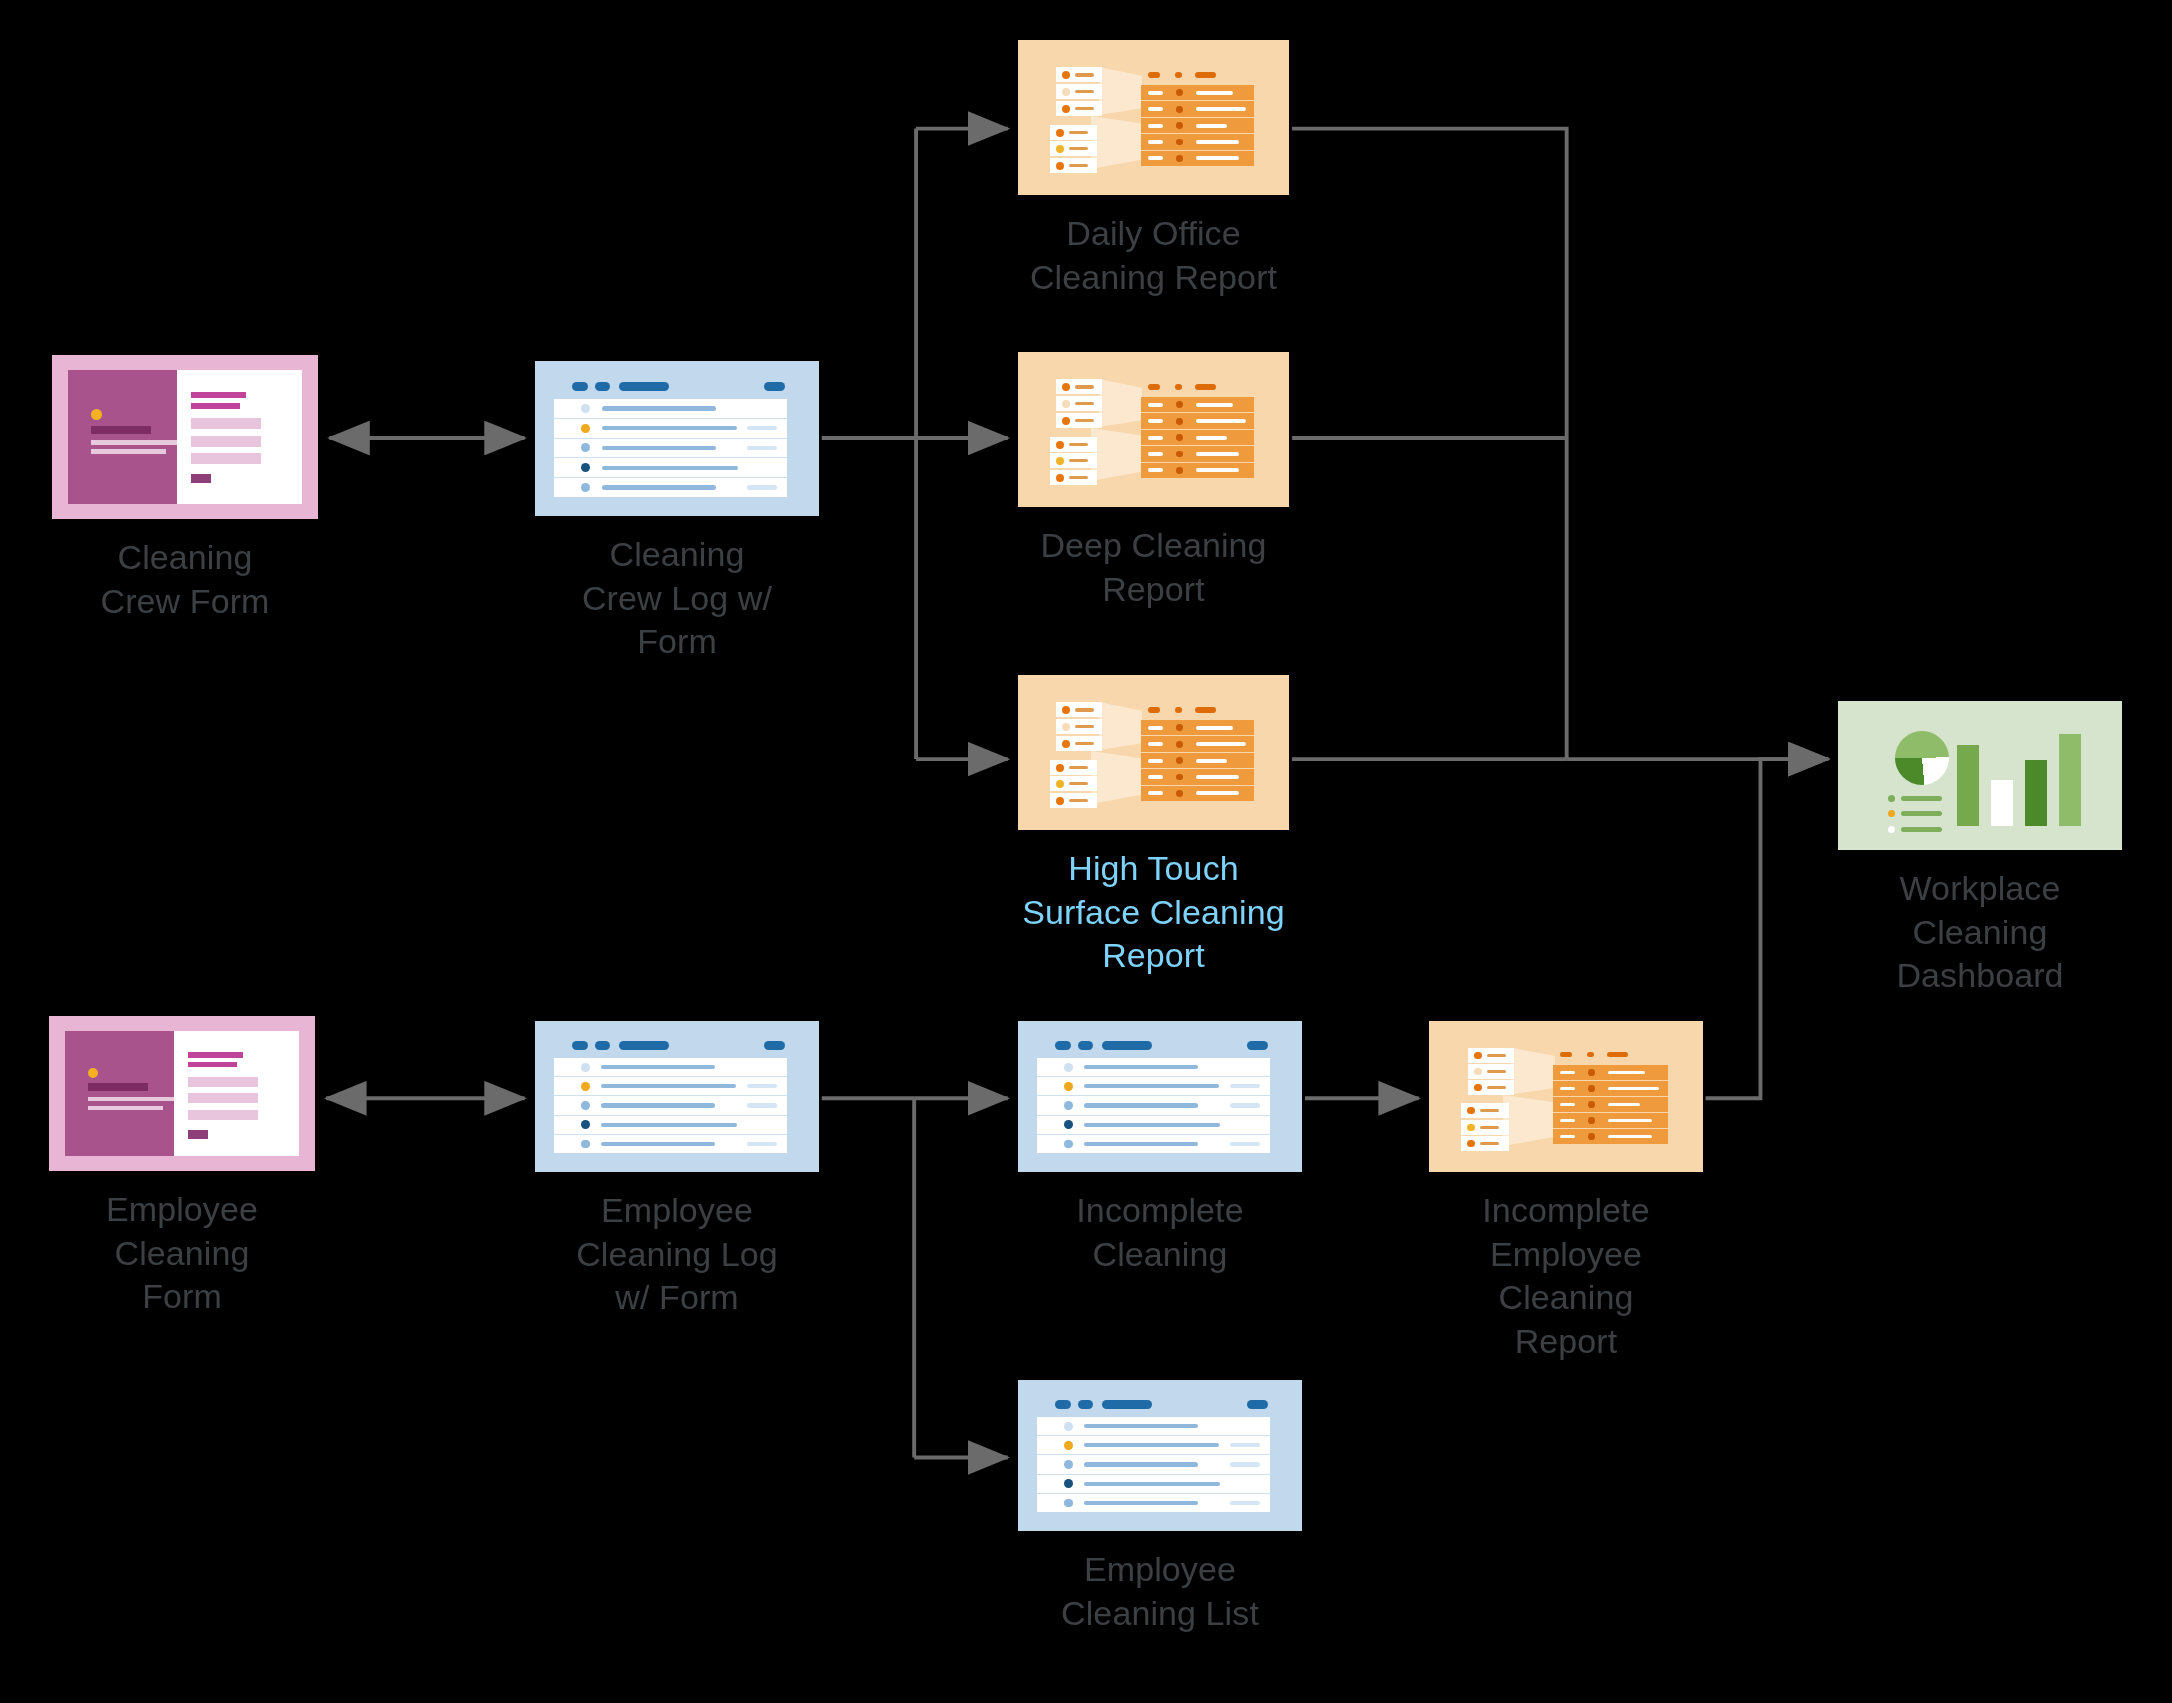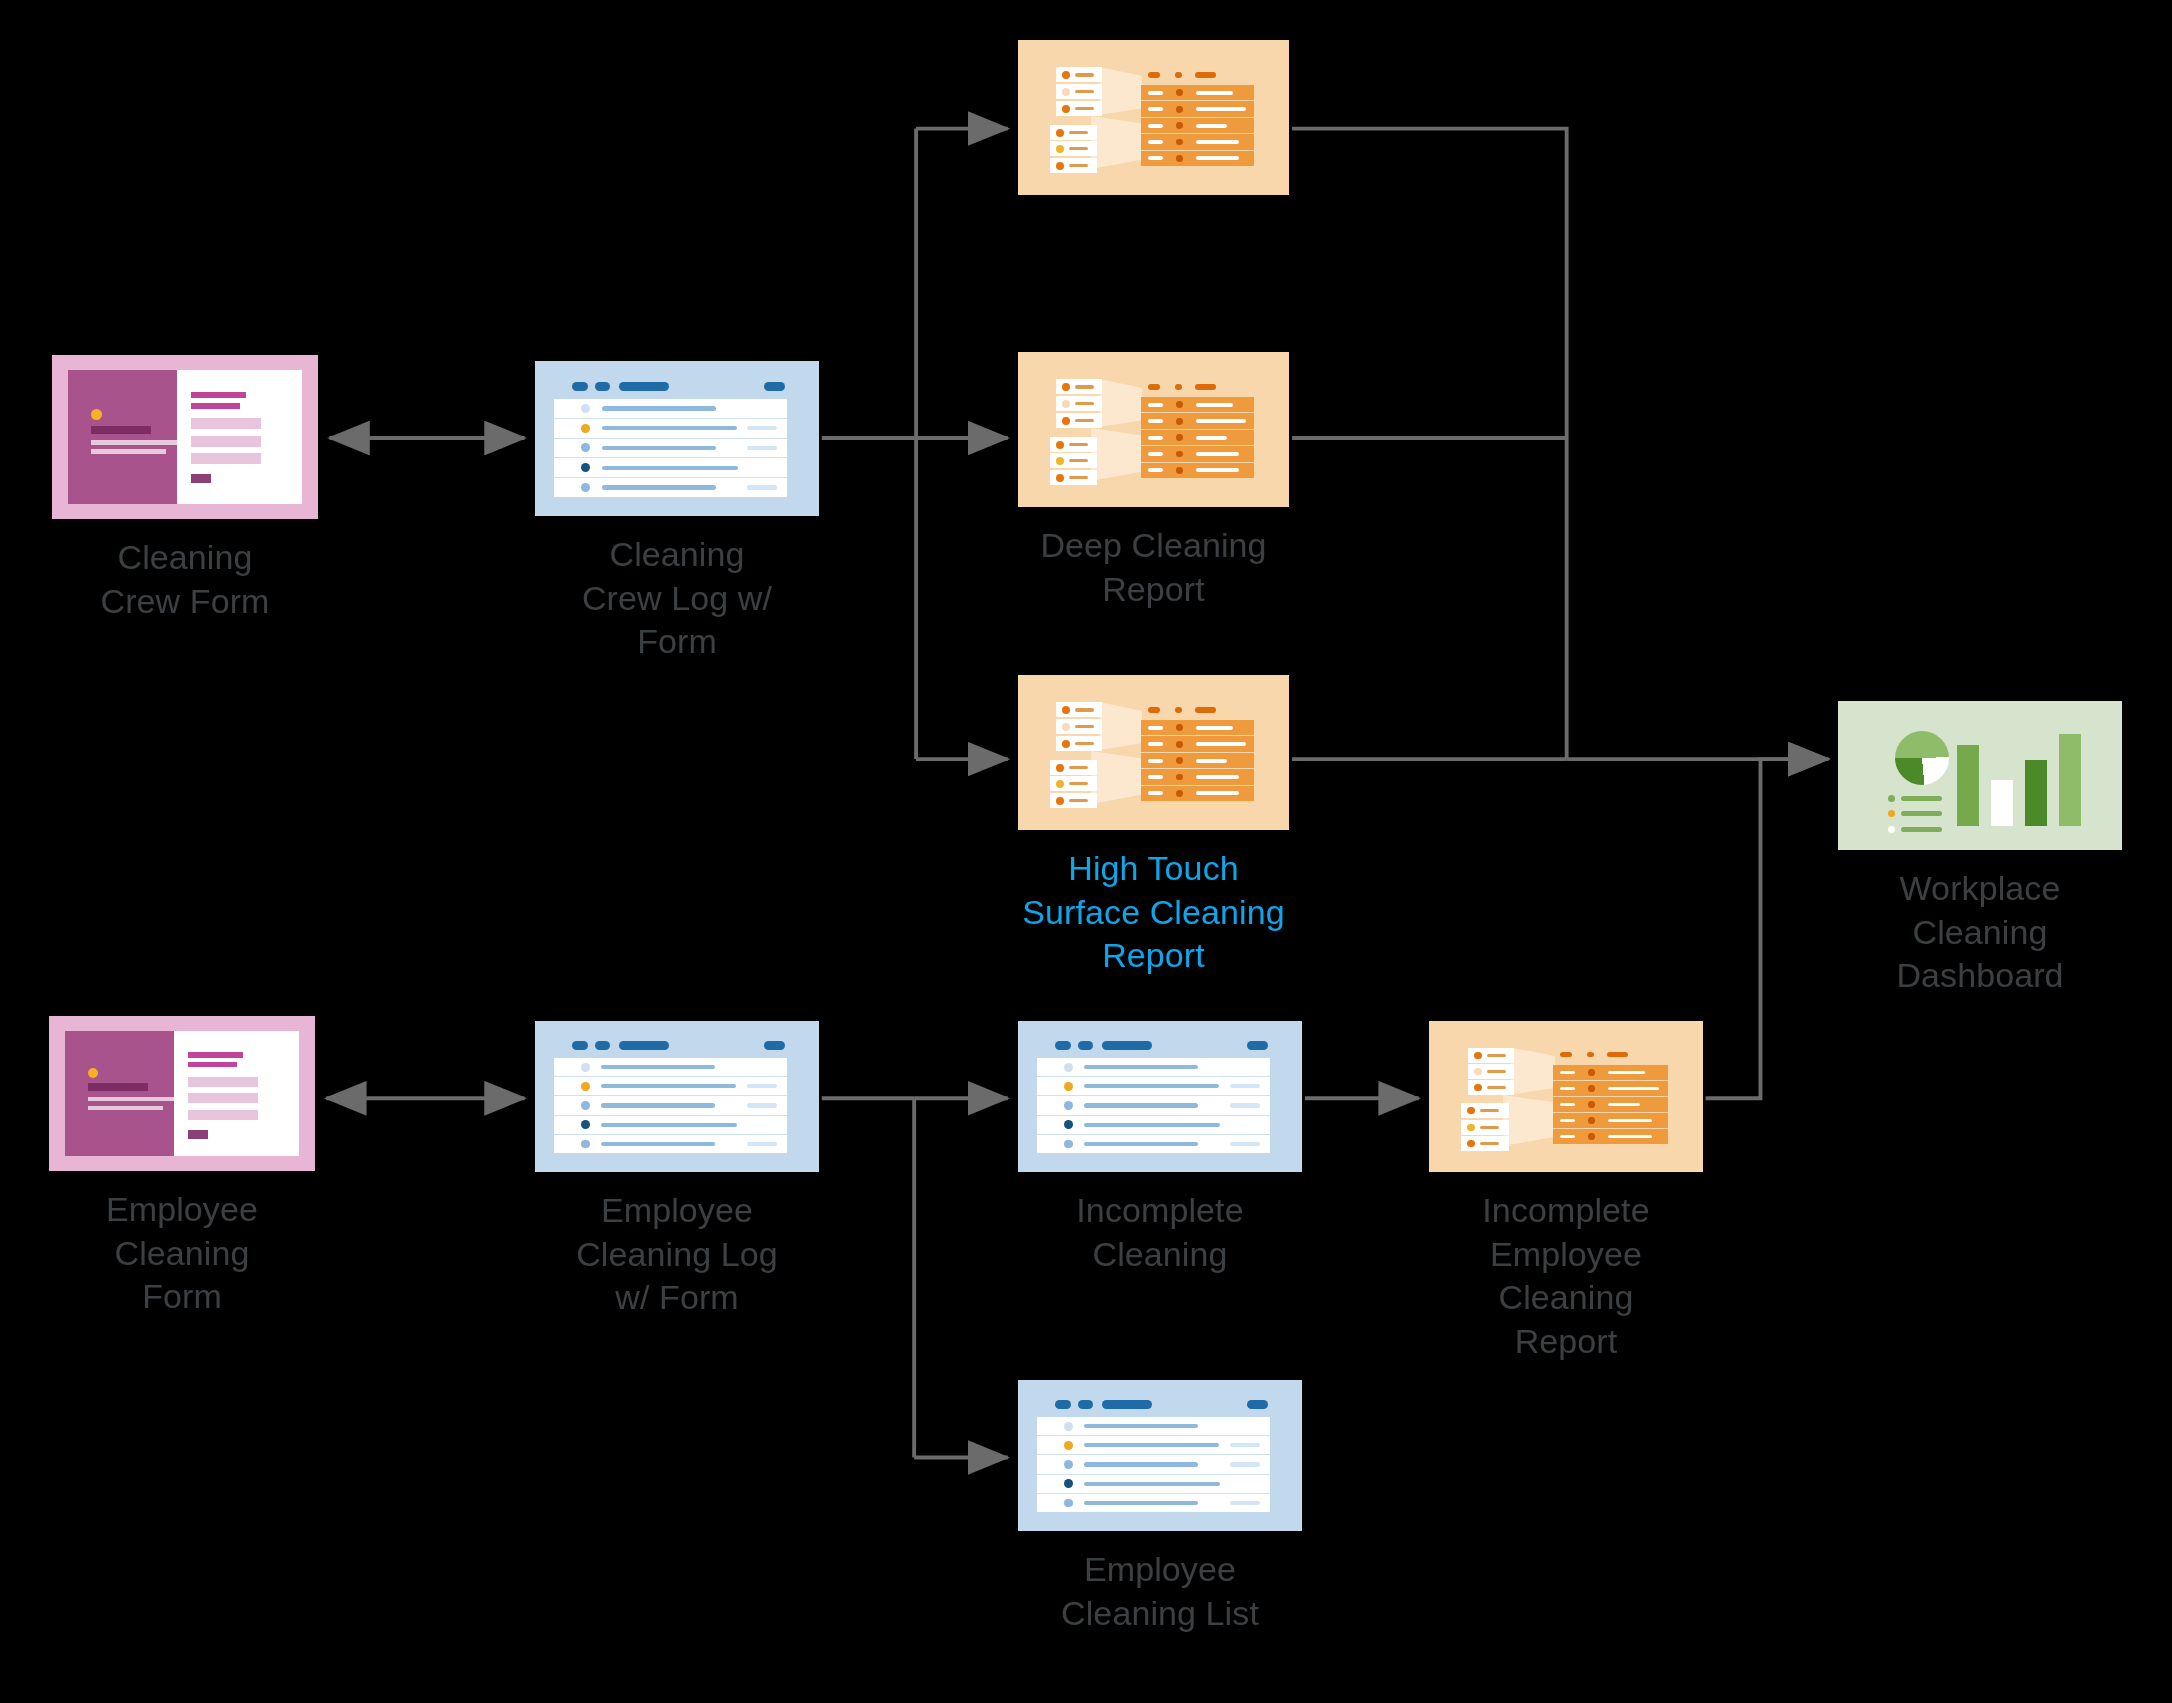--- a/index.html
+++ b/index.html
@@ -306,20 +306,22 @@
                 <div class="rep-w" style="margin-left: 13.6px; width: 43px; height: 4px;"></div>
               </div>
               <div class="rep-row" style="background: rgb(239, 154, 61);">
                 <div class="rep-w" style="margin-left: 7px; width: 15px; height: 4px;"></div>
                 <div class="rep-odot" style="margin-left: 12.8px; width: 6.8px; height: 6.8px; background: rgb(200, 90, 6);"></div>
                 <div class="rep-w" style="margin-left: 13.6px; width: 43px; height: 4px;"></div>
               </div>
             </div>
           </div>
         </div>
+        <div class="node-label" style="color: rgb(60, 64, 67);">Daily Office
+Cleaning Report</div>
       </div>
       <div class="node" style="left: 1018px; top: 352px; width: 271px;">
         <div class="node-icon">
           <div class="report-icon" style="width: 271px; height: 155px; background: rgb(247, 215, 171);">
             <div class="rep-funnel" style="left: 81px; top: 27px; width: 43px; height: 48px; clip-path: polygon(0px 0px, 100% 18%, 100% 86%, 0px 100%);"></div>
             <div class="rep-funnel" style="left: 73px; top: 76px; width: 52px; height: 53px; clip-path: polygon(0px 0px, 100% 14%, 100% 82%, 0px 100%);"></div>
             <div class="rep-card" style="left: 38px; top: 27.4px; width: 46px; height: 15px;">
               <div class="rep-card-dot" style="margin-left: 6px; width: 8px; height: 8px; background: rgb(232, 116, 12);"></div>
               <div class="rep-card-line" style="margin-left: 4.9px; width: 19px; height: 3.3px;"></div>
             </div>
@@ -436,21 +438,21 @@
                 <div class="rep-w" style="margin-left: 13.6px; width: 43px; height: 4px;"></div>
               </div>
               <div class="rep-row" style="background: rgb(239, 154, 61);">
                 <div class="rep-w" style="margin-left: 7px; width: 15px; height: 4px;"></div>
                 <div class="rep-odot" style="margin-left: 12.8px; width: 6.8px; height: 6.8px; background: rgb(200, 90, 6);"></div>
                 <div class="rep-w" style="margin-left: 13.6px; width: 43px; height: 4px;"></div>
               </div>
             </div>
           </div>
         </div>
-        <div class="node-label" style="color: #0ea5e9;">High Touch
+        <div class="node-label" style="color: #7dd3fc;">High Touch
 Surface Cleaning
 Report</div>
       </div>
       <div class="node" style="left: 1838px; top: 701px; width: 284px;">
         <div class="node-icon">
           <div class="dash-icon" style="width: 284px; height: 149px; background: rgb(214, 228, 205);">
             <div class="dash-pie" style="left: 57px; top: 30px; width: 54px; height: 54px; background: conic-gradient(rgb(143, 188, 104) 0deg, rgb(143, 188, 104) 88deg, rgb(255, 255, 255) 88deg, rgb(255, 255, 255) 175deg, rgb(76, 138, 41) 175deg, rgb(76, 138, 41) 270deg, rgb(143, 188, 104) 270deg, rgb(143, 188, 104) 360deg);"></div>
             <div class="dash-leg" style="left: 50px; top: 94px; width: 57px; gap: 8.2px;">
               <div class="dash-leg-row">
                 <div class="dash-leg-dot" style="width: 7.1px; height: 7.1px; background: rgb(127, 174, 90);"></div>

